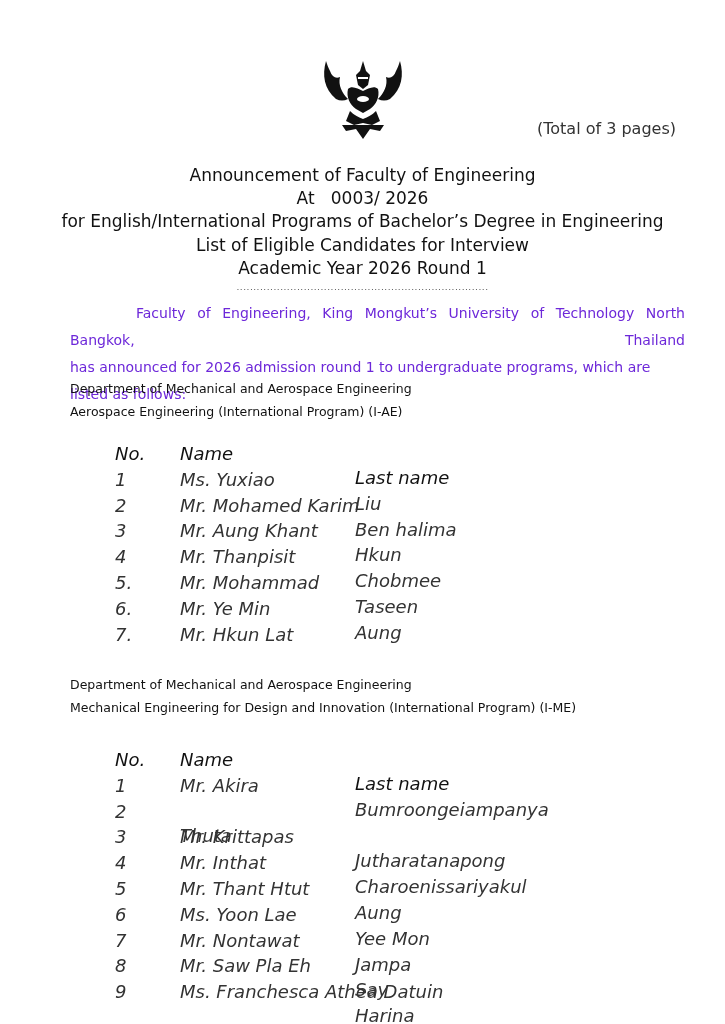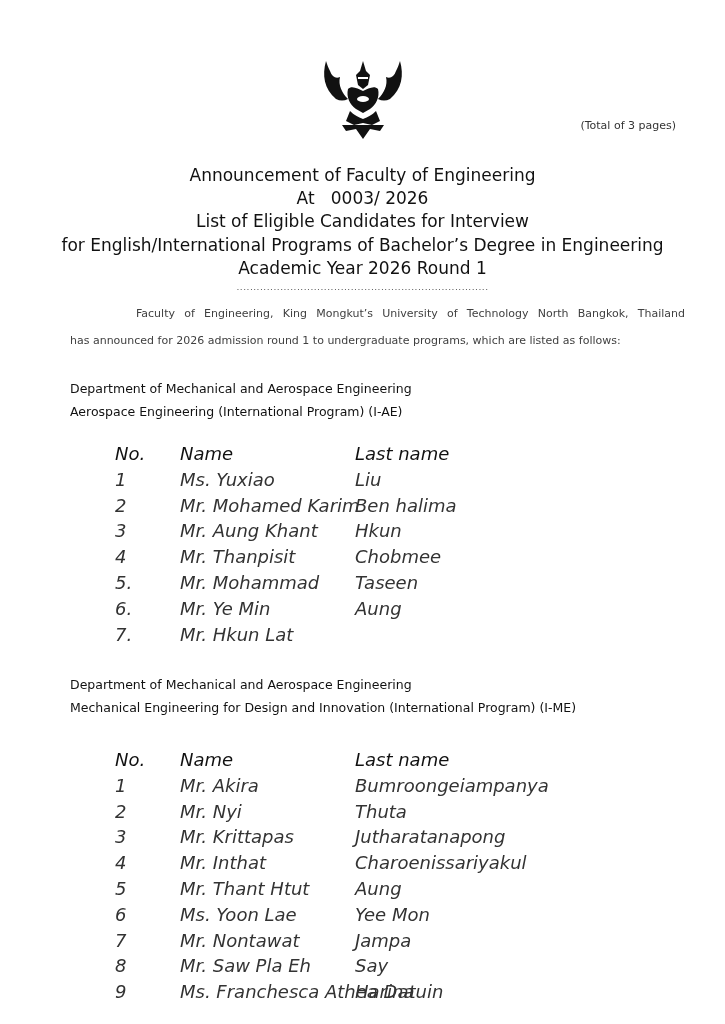--- a/index.html
+++ b/index.html
@@ -4,44 +4,44 @@
 <style>
   html, body { margin: 0; padding: 0; background: #ffffff; }
   body {
     width: 725px; height: 1024px; position: relative; overflow: hidden;
     font-family: "DejaVu Sans", sans-serif; color: #1a1a1a;
   }
   .emblem {
     position: absolute; left: 322px; top: 55px; width: 82px; height: 85px;
   }
   .total-pages {
-    position: absolute; right: 49px; top: 119px; font-size: 11px; color: #333;
+    position: absolute; right: 49px; top: 119px; font-size: 16px; color: #333;
   }
   .header-block {
     position: absolute; left: 0; top: 164px; width: 725px; text-align: center;
   }
   .header-line {
     font-size: 17px; font-weight: 500; height: 23.2px; line-height: 23.2px; color: #111;
   }
   .dots {
     font-size: 9px; letter-spacing: 0.5px; color: #555; line-height: 14px; margin-top: 0px;
   }
   .intro {
     position: absolute; left: 70px; top: 300px; width: 615px;
-    font-size: 11px; color: #404040; line-height: 27px;
+    font-size: 14px; color: #6d28d9; line-height: 27px;
   }
   .intro .l1 { text-indent: 66px; text-align: justify; text-align-last: justify; word-spacing: 1px; }
   .section { position: absolute; left: 70px; width: 640px; }
   .dept, .prog { font-size: 12.5px; color: #111; height: 23px; line-height: 23px; font-weight: 500;}
   .table { position: absolute; left: 115px; }
   .row { display: flex; height: 25.8px; line-height: 25.8px; font-size: 18px; color: #333; font-style: italic; }
   .row.head { color: #111; font-weight: 500; }
   .c-no { width: 65px; }
   .c-name { width: 175px; white-space: nowrap; }
-  .c-last { width: 200px; white-space: nowrap; }
+  .c-last { width: 200px; white-space: nowrap; margin-top: 24px; }
 </style>
 </head>
 <body>
 
 <div class="emblem">
   <svg width="82" height="85" viewBox="0 0 82 85">
     <g fill="#111">
 
       <path d="M4,6 C0,20 2,34 14,44 C18,46 22,46 26,44 C20,38 16,30 18,22 C14,24 10,22 8,16 C6,12 5,9 4,6 Z"></path>
       <path d="M78,6 C82,20 80,34 68,44 C64,46 60,46 56,44 C62,38 66,30 64,22 C68,24 72,22 74,16 C76,12 77,9 78,6 Z"></path>
@@ -59,22 +59,22 @@
       <rect x="36" y="22" width="10" height="2"></rect>
     </g>
   </svg>
 </div>
 
 <div class="total-pages">(Total of 3 pages)</div>
 
 <div class="header-block">
   <div class="header-line">Announcement of Faculty of Engineering</div>
   <div class="header-line" style="white-space:pre;">At   0003/ 2026</div>
+  <div class="header-line">for English/International Programs of Bachelor’s Degree in Engineering</div>
   <div class="header-line">List of Eligible Candidates for Interview</div>
-  <div class="header-line">for English/International Programs of Bachelor’s Degree in Engineering</div>
   <div class="header-line">Academic Year 2026 Round 1</div>
   <div class="dots">...........................................................................</div>
 </div>
 
 <div class="intro">
   <div class="l1">Faculty of Engineering, King Mongkut’s University of Technology North Bangkok, Thailand</div>
   <div class="l2">has announced for 2026 admission round 1 to undergraduate programs, which are listed as follows:</div>
 </div>
 
 <div class="section" style="top:377px;">
@@ -136,21 +136,20 @@
     <div class="c-last">Last name</div>
   </div>
   <div id="rows-1">
       <div class="row">
         <div class="c-no">1</div>
         <div class="c-name">Mr. Akira</div>
         <div class="c-last">Bumroongeiampanya</div>
       </div>
       <div class="row">
         <div class="c-no">2</div>
-        <div class="c-name">Mr. Nyi</div>
         <div class="c-last">Thuta</div>
       </div>
       <div class="row">
         <div class="c-no">3</div>
         <div class="c-name">Mr. Krittapas</div>
         <div class="c-last">Jutharatanapong</div>
       </div>
       <div class="row">
         <div class="c-no">4</div>
         <div class="c-name">Mr. Inthat</div>

